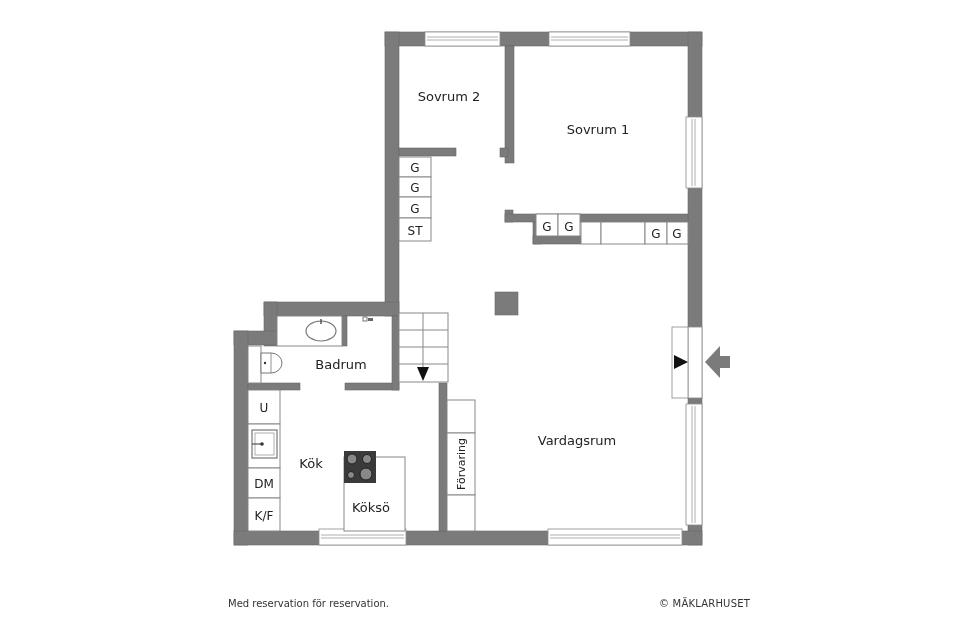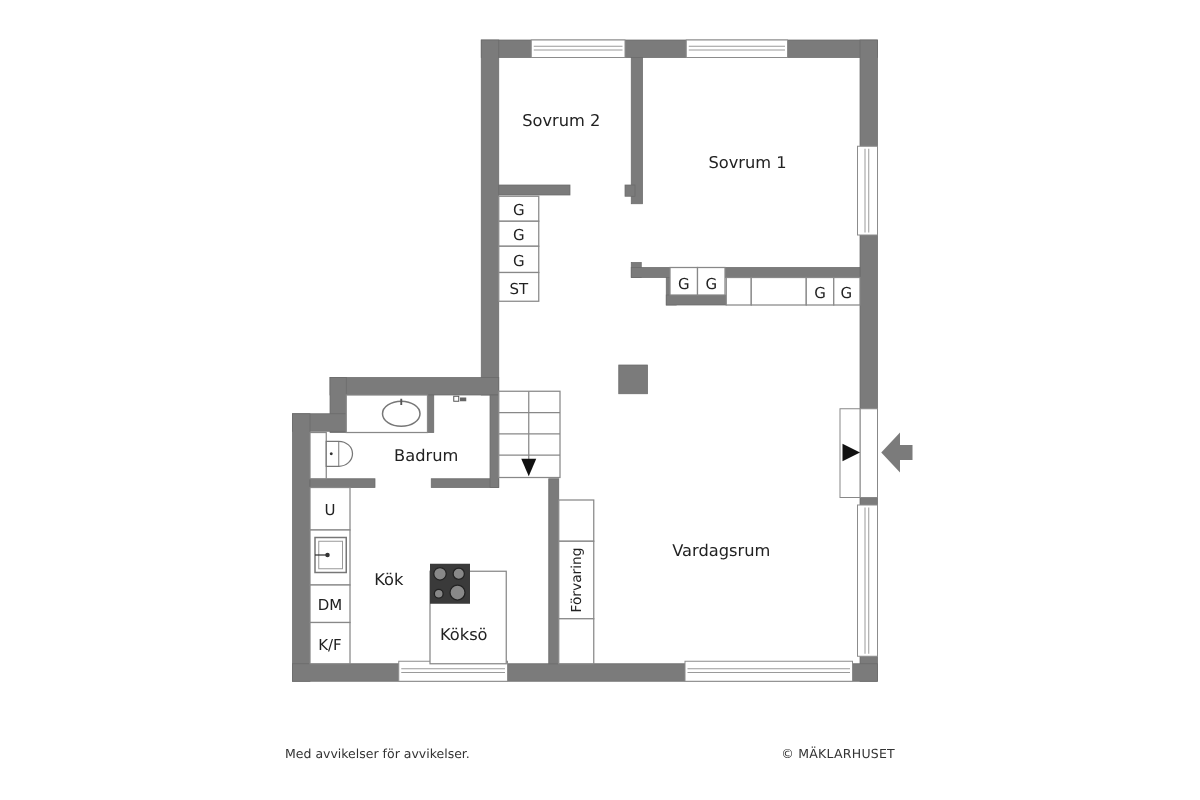--- a/index.html
+++ b/index.html
@@ -6,21 +6,21 @@
   body { width: 960px; height: 640px; position: relative; overflow: hidden; font-family: "DejaVu Sans", sans-serif; }
   svg#plan { position: absolute; left: 0; top: 0; }
   .wall { fill: #7b7b7b; stroke: #6a6a6a; stroke-width: 0.6; }
   .thin { fill: #ffffff; stroke: #888888; stroke-width: 1; }
   .win { fill: #ffffff; stroke: #8c8c8c; stroke-width: 0.8; }
   .win-line { stroke: #9a9a9a; stroke-width: 0.8; }
   .room-label { font-family: "DejaVu Sans", sans-serif; font-size: 13px; fill: #222; }
   .cell-label { font-family: "DejaVu Sans", sans-serif; font-size: 12px; fill: #222; }
   .footer { position: absolute; top: 598px; font-size: 10px; color: #333; font-family: "DejaVu Sans", sans-serif; }
   .footer.left { left: 228px; }
-  .footer.right { left: 625px; letter-spacing: 0.2px; }
+  .footer.right { left: 659px; letter-spacing: 0.2px; }
 </style>
 </head>
 <body>
 
 <svg id="plan" width="960" height="640" viewBox="0 0 960 640">
 
   <g>
 
     <rect class="wall" x="385" y="32" width="317" height="14"></rect>
 
@@ -183,14 +183,14 @@
   </g>
 
   <text class="room-label" x="449" y="101" text-anchor="middle">Sovrum 2</text>
   <text class="room-label" x="598" y="134" text-anchor="middle">Sovrum 1</text>
   <text class="room-label" x="341" y="369" text-anchor="middle">Badrum</text>
   <text class="room-label" x="311" y="468" text-anchor="middle">Kök</text>
   <text class="room-label" x="371" y="512" text-anchor="middle">Köksö</text>
   <text class="room-label" x="577" y="445" text-anchor="middle">Vardagsrum</text>
 </svg>
 
-<div class="footer left">Med avvikelser för avvikelser.</div>
+<div class="footer left">Med reservation för reservation.</div>
 <div class="footer right">© MÄKLARHUSET</div>
 
 </body></html>

